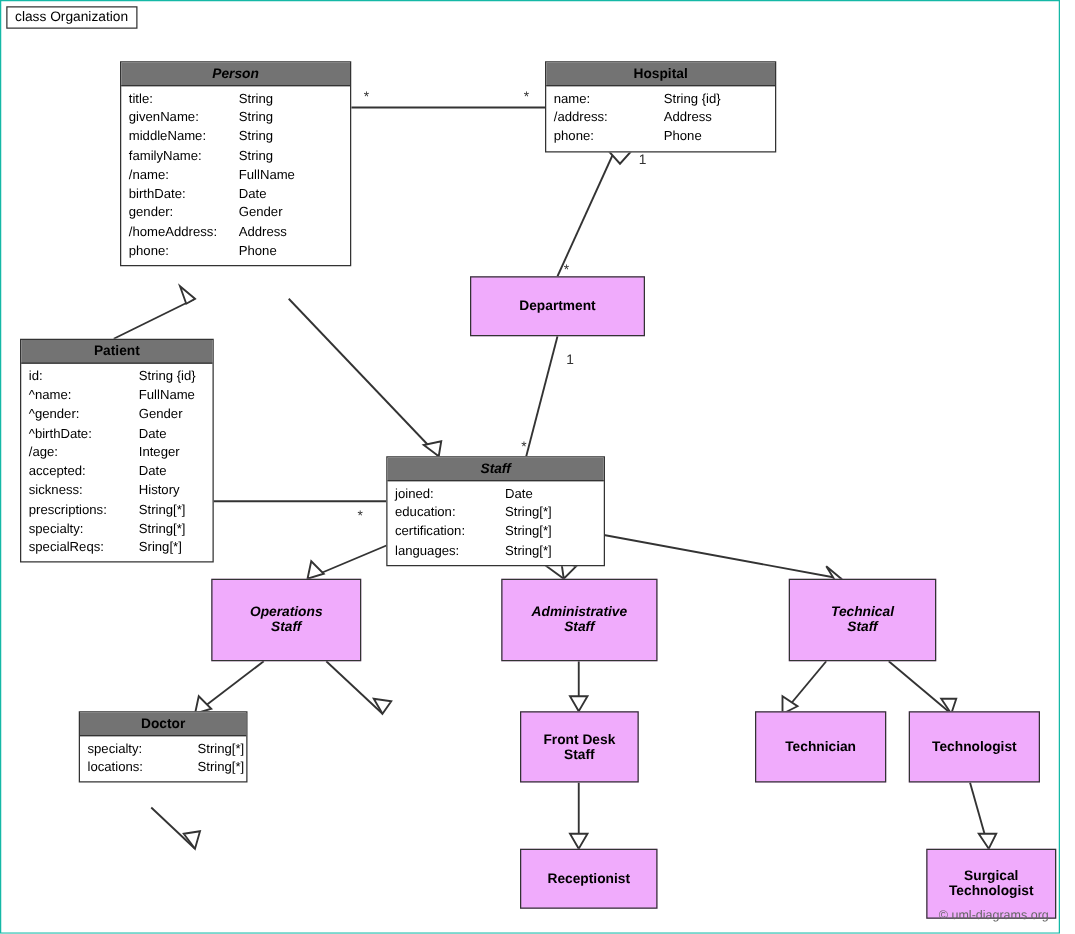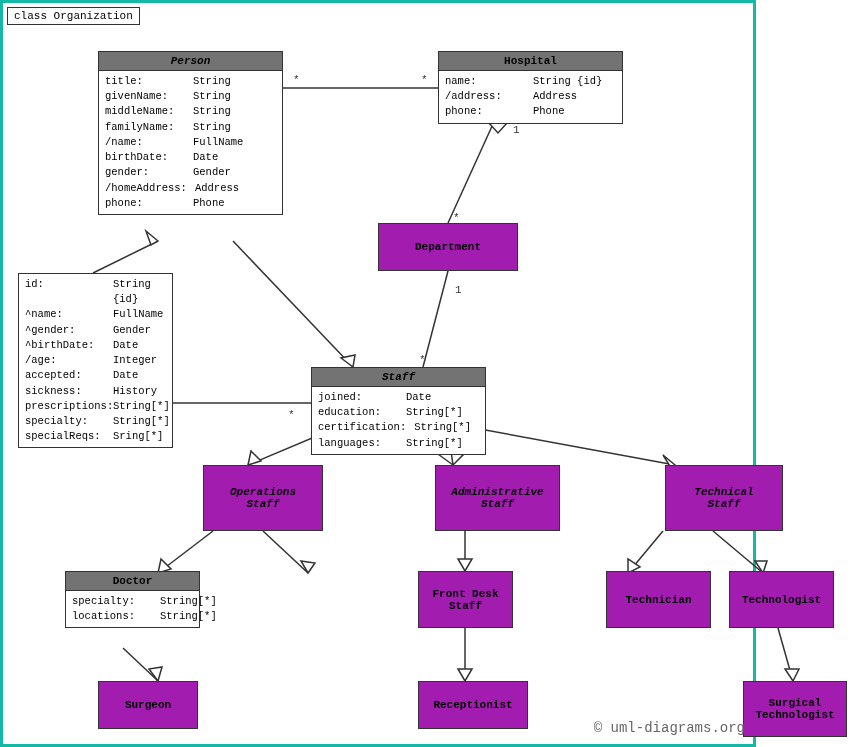--- a/index.html
+++ b/index.html
@@ -7,25 +7,24 @@
       background: #fff;
       font-family: Arial, sans-serif;
       font-size: 11px;
       width: 860px;
       height: 747px;
       overflow: hidden;
       position: relative;
     }
     #diagram-container {
       position: relative;
-      width: 756px;
+      width: 848px;
       height: 747px;
       background: #fff;
-      border: 3px solid #14b8a6;
-      font-family: Liberation Mono, monospace;
+      border: 1px solid #14b8a6;
     }
     .class-box {
       position: absolute;
       border: 1.5px solid #333;
       background: #fff;
       text-align: center;
     }
     .class-box .class-title {
       border-bottom: 1.5px solid #333;
       padding: 3px 6px;
@@ -44,47 +43,46 @@
     .class-box .class-body .attr-row {
       display: flex;
       gap: 8px;
     }
     .class-box .class-body .attr-name {
       min-width: 80px;
     }
     .simple-box {
       position: absolute;
       border: 1.5px solid #333;
-      background: #a21caf;
+      background: #f0abfc;
       display: flex;
       align-items: center;
       justify-content: center;
       text-align: center;
       font-weight: bold;
       font-size: 11px;
       padding: 4px;
     }
     .simple-box.italic {
       font-style: italic;
-      margin-left: 32px;
     }
     .diagram-label {
       position: absolute;
       top: 4px;
       left: 4px;
       border: 1.5px solid #333;
       padding: 2px 6px;
       font-size: 11px;
       background: #fff;
     }
     .copyright {
       position: absolute;
       bottom: 8px;
       right: 8px;
-      font-size: 14px;
+      font-size: 10px;
       color: #666;
     }
     svg.lines {
       position: absolute;
       top: 0;
       left: 0;
       width: 860px;
       height: 747px;
       pointer-events: none;
     }
@@ -211,20 +209,21 @@
           <span>Address</span>
         </div>
       <div class="attr-row">
           <span class="attr-name">phone:</span>
           <span>Phone</span>
         </div>
     </div>
   </div>
 
   <div class="class-box" style="left:15px; top:270px; width:155px;">
+    <div class="class-title">Patient</div>
     <div class="class-body">
       <div class="attr-row">
           <span class="attr-name">id:</span>
           <span>String {id}</span>
         </div>
       <div class="attr-row">
           <span class="attr-name">^name:</span>
           <span>FullName</span>
         </div>
       <div class="attr-row">
@@ -320,23 +319,20 @@
   </div>
 
   <div class="simple-box" style="left:572px; top:568px; width:105px; height:57px;margin-left:31px;">
     <span>Technician</span>
   </div>
 
   <div class="simple-box" style="left:726px; top:568px; width:105px; height:57px;">
     <span>Technologist</span>
   </div>
 
-  <div class="simple-box" style="left:95px; top:678px; width:100px; height:48px;">
-    <span>Surgeon</span>
-  </div>
 
   <div class="simple-box" style="left:415px; top:678px; width:110px; height:48px;">
     <span>Receptionist</span>
   </div>
 
   <div class="simple-box" style="left:740px; top:678px; width:104px; height:56px;">
     <span>Surgical<br>Technologist</span>
   </div>
 
   <div class="copyright">© uml-diagrams.org</div>

